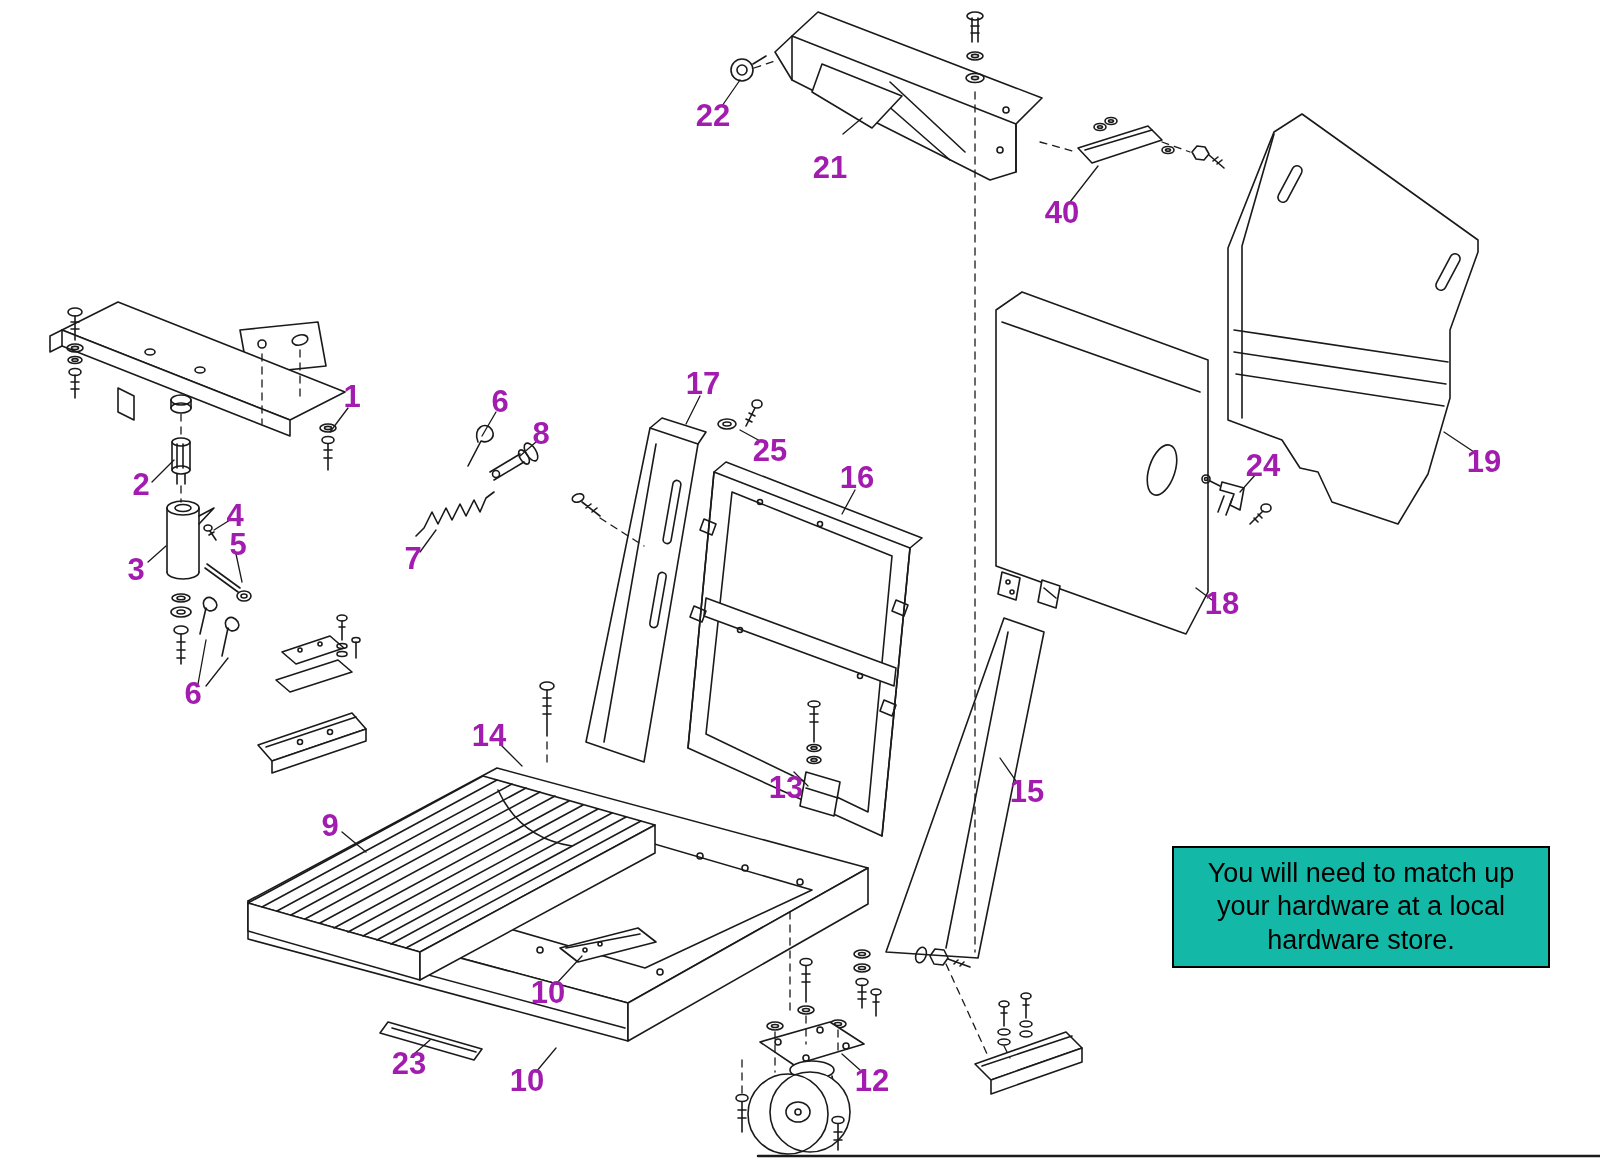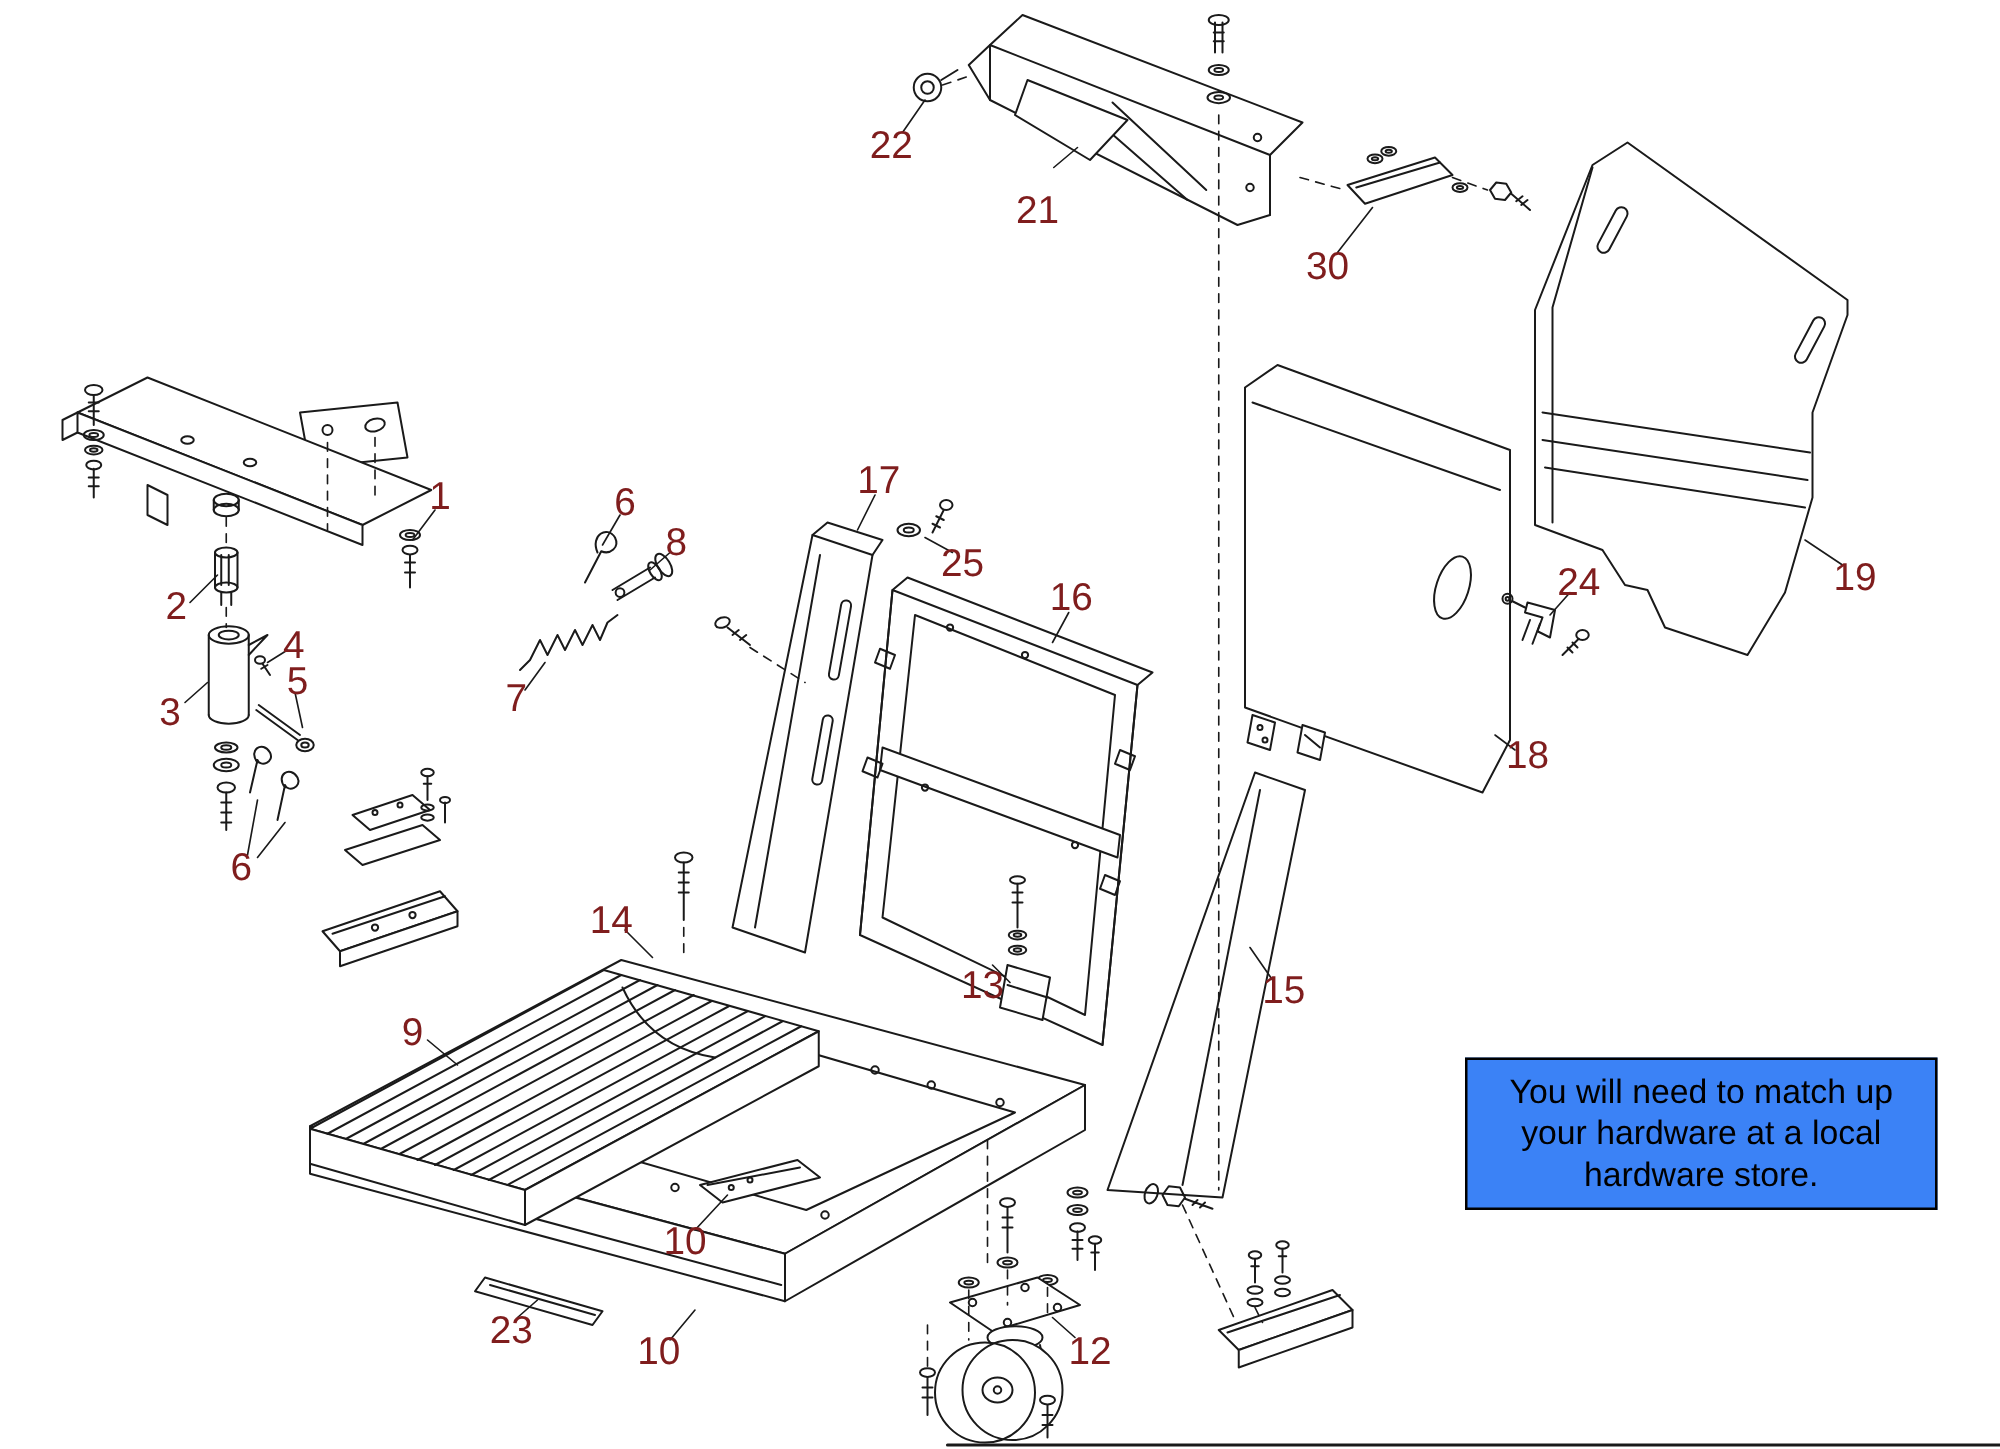--- a/index.html
+++ b/index.html
@@ -1,25 +1,25 @@
 <!DOCTYPE html>
 <html><head>
 <meta charset="utf-8">
 <style>
   html,body{margin:0;padding:0;background:#fff;}
   .stage{position:relative;width:1600px;height:1159px;background:#ffffff;overflow:hidden;
          font-family:"Liberation Sans",sans-serif;color:#000;}
   .stage svg{position:absolute;left:0;top:0;}
   svg *{stroke-linecap:round;stroke-linejoin:round;}
   .part-label{position:absolute;transform:translate(-50%,-50%);font-size:31px;
-              font-family:"Liberation Sans",sans-serif;color:#7f1d1d;white-space:nowrap;}
+              font-family:"Liberation Sans",sans-serif;color:#a21caf;white-space:nowrap;font-weight:bold;}
   .note-box{position:absolute;left:1172px;top:846px;width:378px;height:122px;
             border:2px solid #000;box-sizing:border-box;display:flex;align-items:center;
             justify-content:center;text-align:center;font-size:27px;line-height:1.24;
-            padding:20px 18px;background:#3b82f6;}
+            padding:20px 18px;background:#14b8a6;}
 </style>
 </head>
 <body>
 
 <div class="stage">
 
 <svg width="1600" height="1159" viewBox="0 0 1600 1159" stroke="#1a1a1a" fill="none" stroke-width="1.6">
 
   <g>
     <path fill="#fff" d="M1228,248 L1274,132 L1302,114 L1478,240 L1478,252 L1450,330 L1450,398 L1428,474 L1398,524 L1332,502 L1318,472 L1300,468 L1282,440 L1228,420 Z"></path>
@@ -391,21 +391,21 @@
     <path d="M536,1072 L556,1048"></path>
     <path d="M860,1070 L842,1054"></path>
   </g>
 
   <line x1="758" y1="1156" x2="1600" y2="1156" stroke-width="2.5"></line>
 </svg>
 
 <div>
       <div class="part-label" style="left: 713px; top: 116px;">22</div>
       <div class="part-label" style="left: 830px; top: 168px;">21</div>
-      <div class="part-label" style="left: 1062px; top: 213px;">30</div>
+      <div class="part-label" style="left: 1062px; top: 213px;">40</div>
       <div class="part-label" style="left: 352px; top: 397px;">1</div>
       <div class="part-label" style="left: 703px; top: 384px;">17</div>
       <div class="part-label" style="left: 500px; top: 402px;">6</div>
       <div class="part-label" style="left: 541px; top: 434px;">8</div>
       <div class="part-label" style="left: 770px; top: 451px;">25</div>
       <div class="part-label" style="left: 857px; top: 478px;">16</div>
       <div class="part-label" style="left: 1263px; top: 466px;">24</div>
       <div class="part-label" style="left: 1484px; top: 462px;">19</div>
       <div class="part-label" style="left: 141px; top: 485px;">2</div>
       <div class="part-label" style="left: 235px; top: 516px;">4</div>

